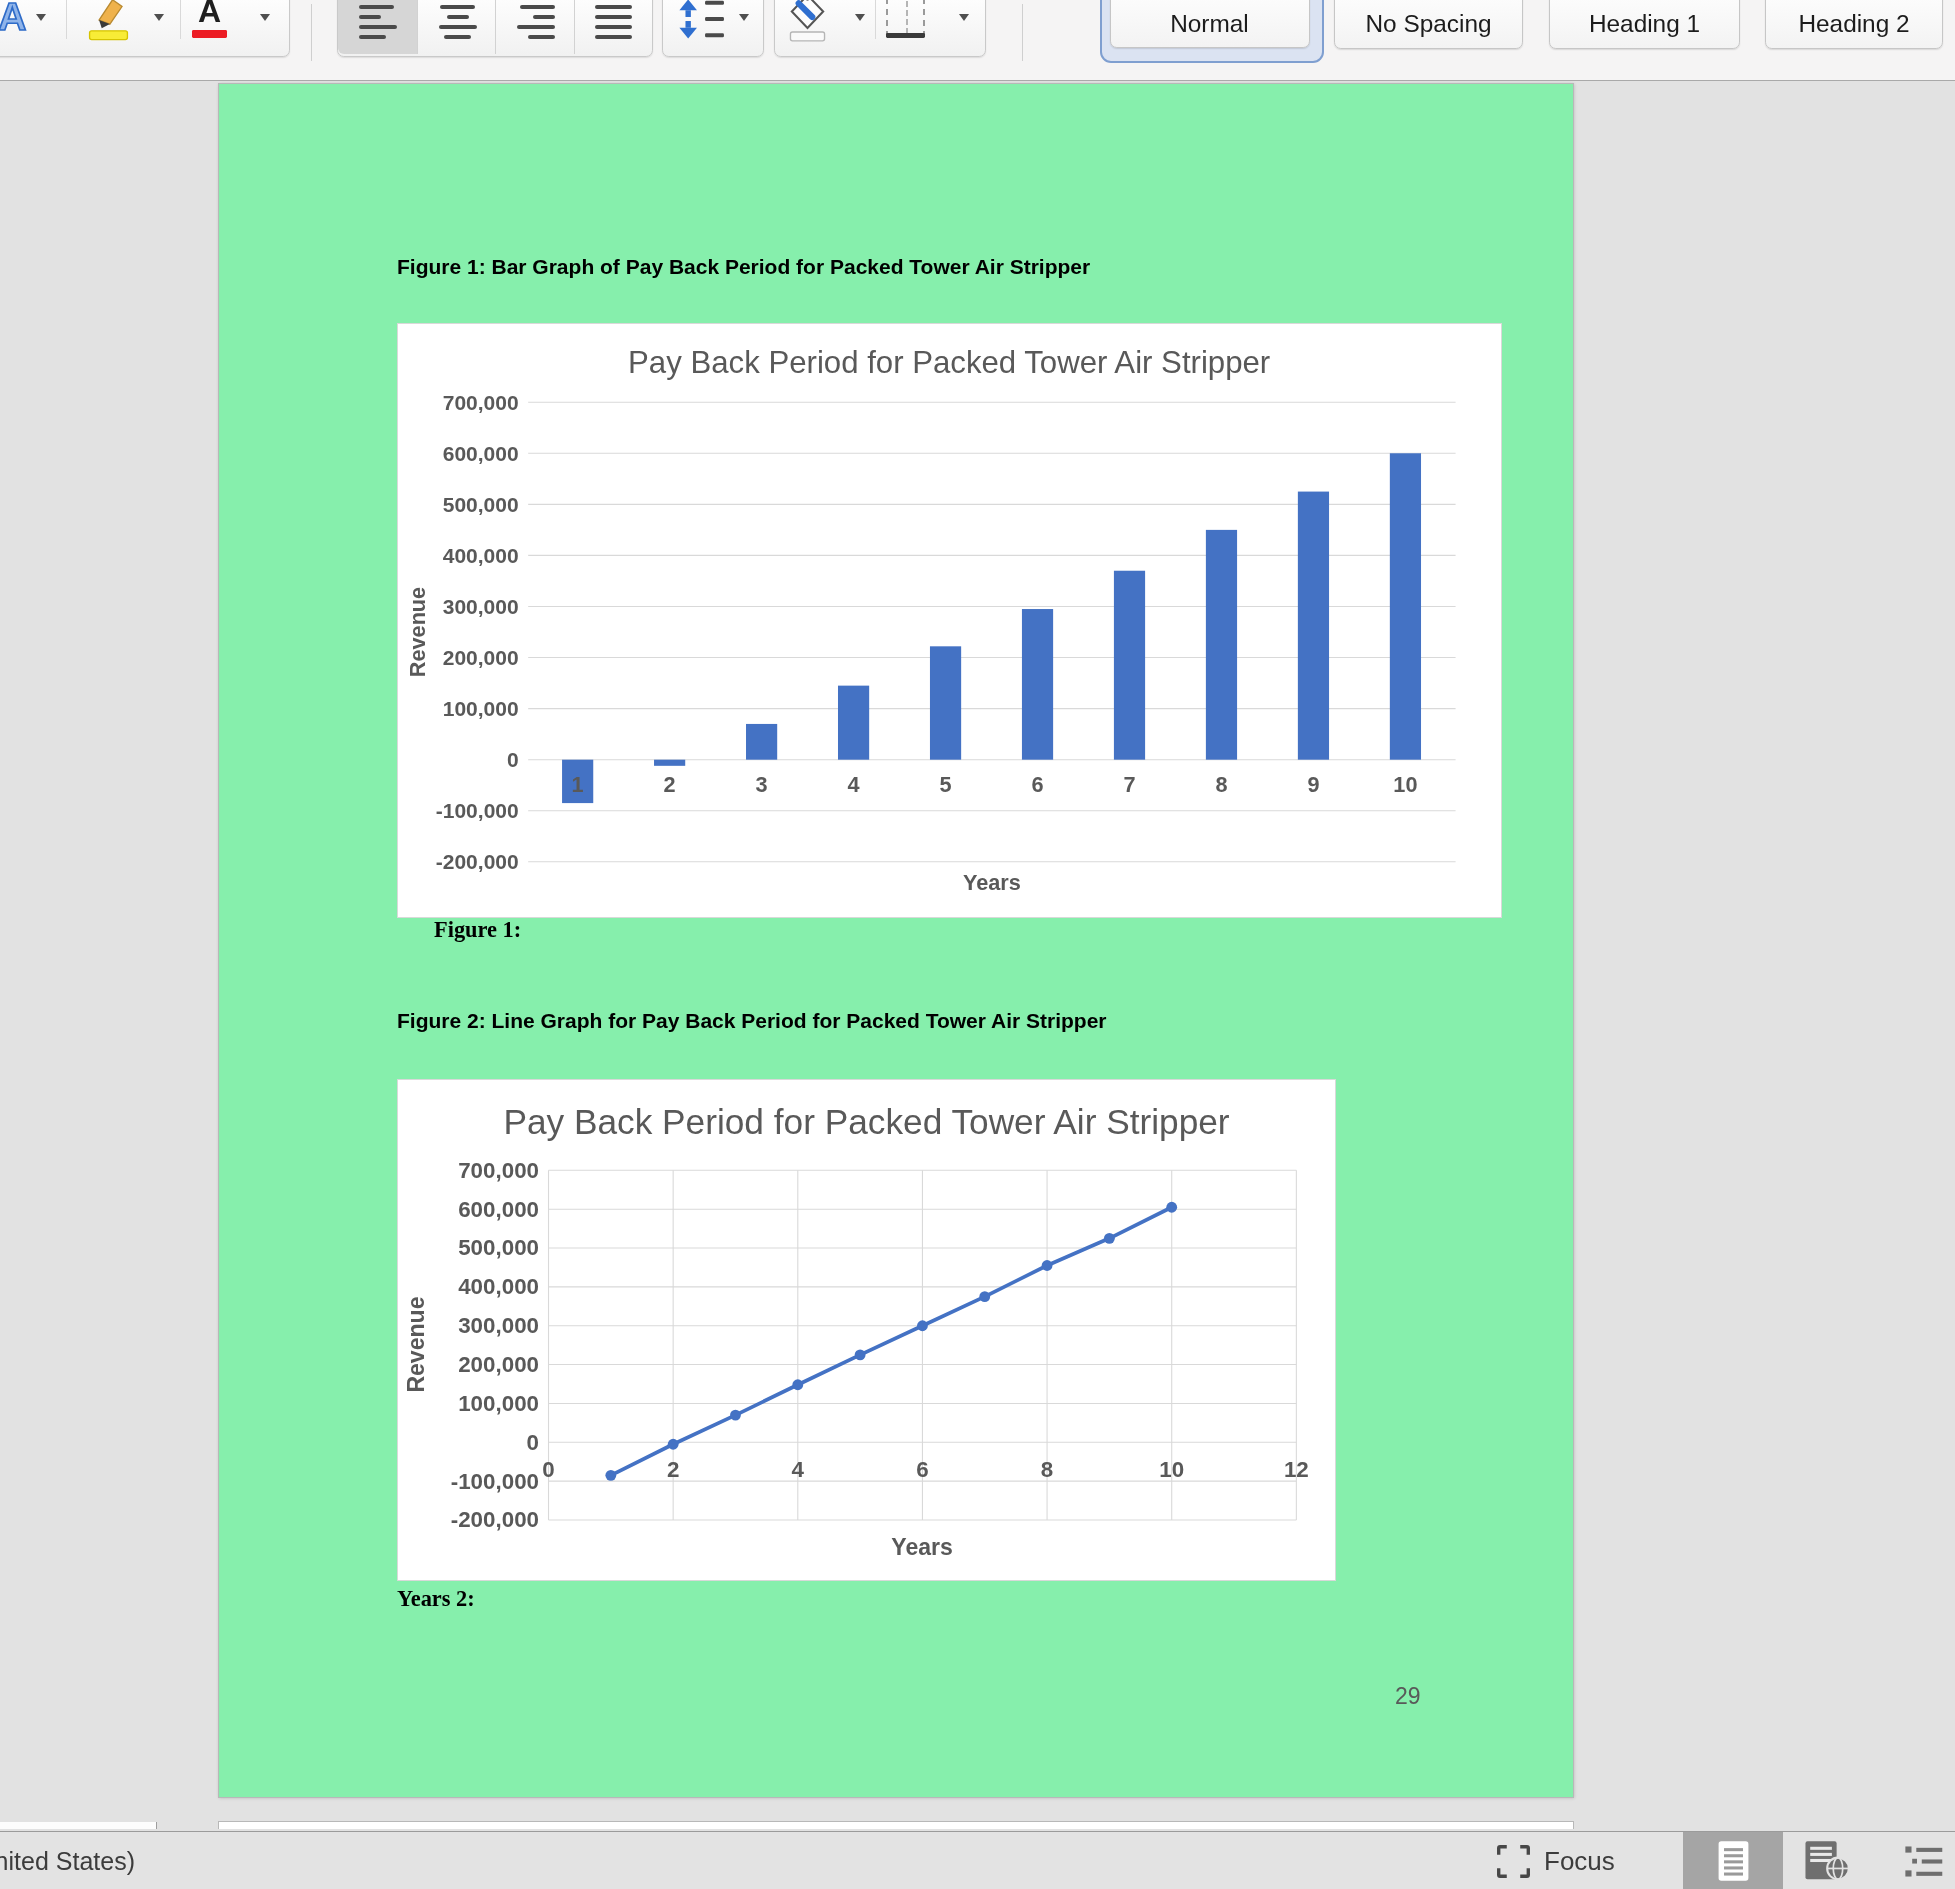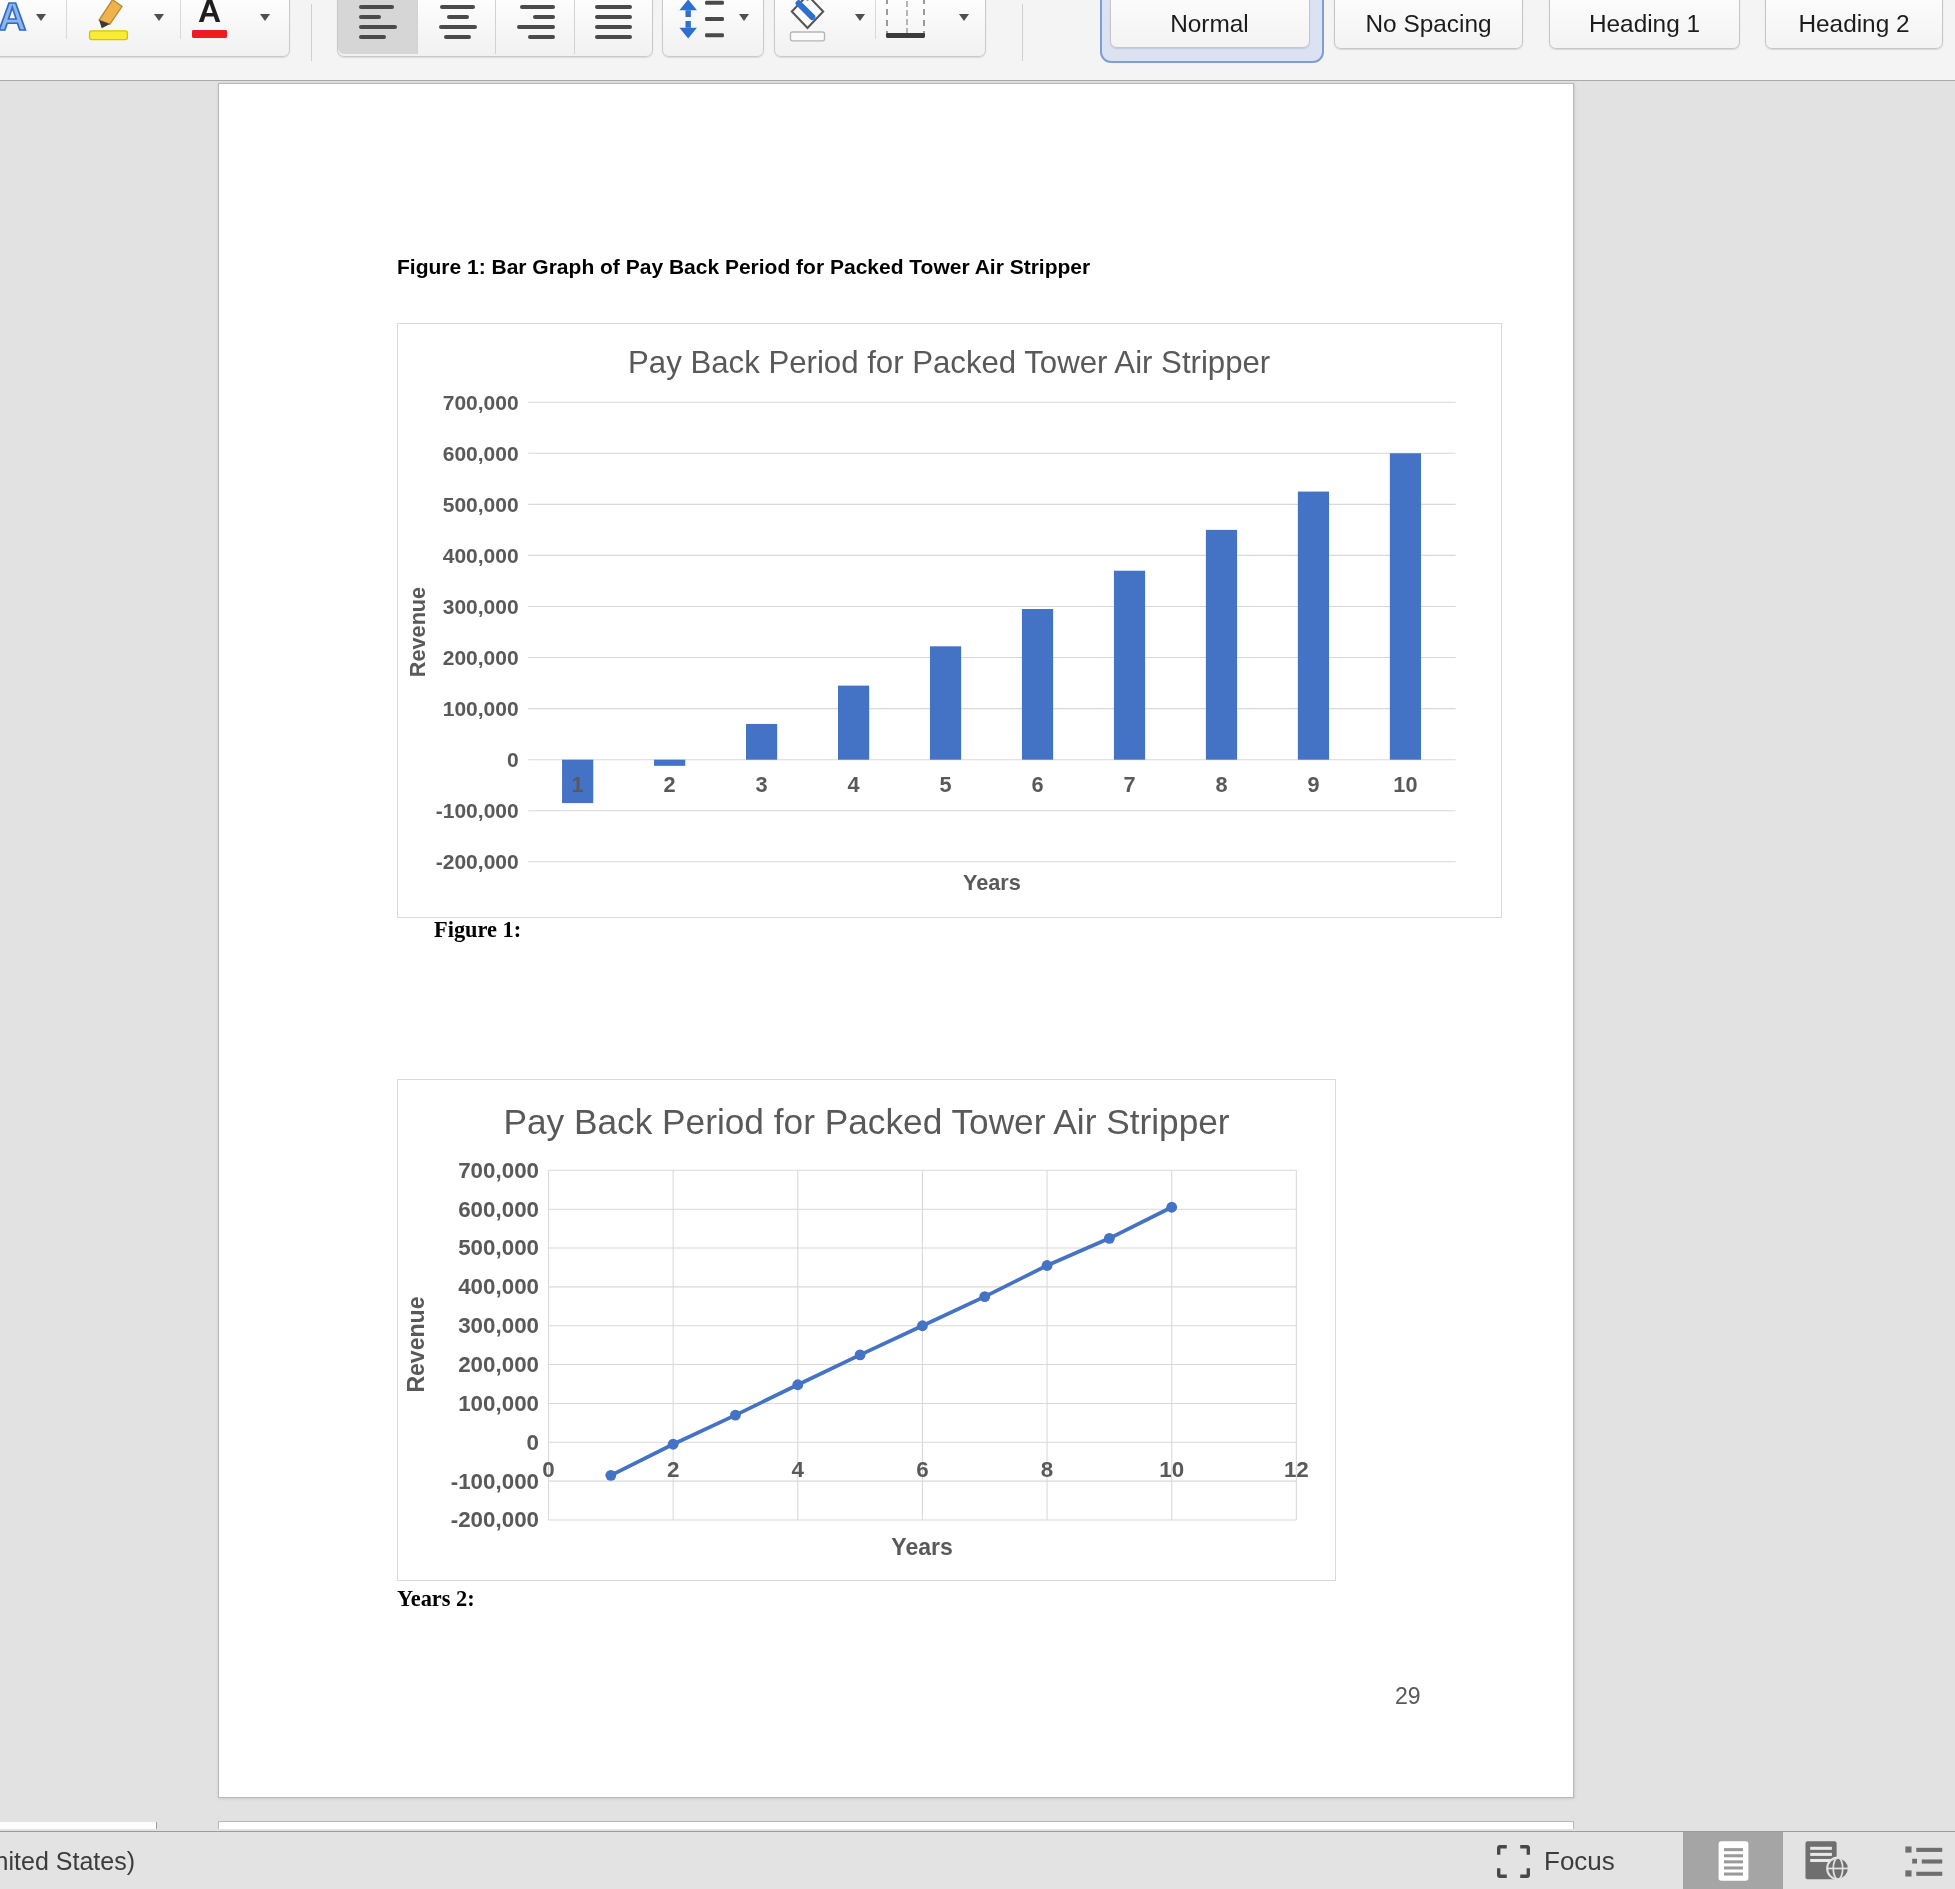--- a/index.html
+++ b/index.html
@@ -36,21 +36,21 @@
   .borders-box:before{content:'';position:absolute;left:50%;top:1.4px;bottom:1.4px;width:0;border-left:2px dashed #b5b5b5;}
   .borders-box:after{content:'';position:absolute;left:-2px;right:-2px;bottom:-2.7px;height:4.7px;background:#3a3a3a;border-radius:1.4px;}
 
   
   .style-wrap{position:absolute;top:-16.3px;height:75px;background:#dbe3f2;border:2.4px solid #7f9fd0;border-radius:11px;}
   .style-btn{position:absolute;top:-8.1px;height:57px;background:linear-gradient(#fdfdfd,#f3f3f3);
      border:1px solid #c6c6c6;border-radius:6.8px;box-shadow:0 1px 1.4px rgba(0,0,0,.12);
      display:flex;align-items:flex-end;justify-content:center;font-size:24.4px;color:#1c1c1c;padding-bottom:9.5px;box-sizing:border-box;}
 
   
-  .page{position:absolute;left:218px;top:83px;width:1356px;height:1715px;background:#ffffff;
+  .page{position:absolute;left:218px;top:83px;width:1356px;height:1715px;background:#86efac;
         border:0.7px solid #b8b8b8;box-shadow:1.4px 1.4px 3.4px rgba(0,0,0,.18);box-sizing:border-box;}
   .caption{position:absolute;font-size:21px;font-weight:bold;color:#000;white-space:nowrap;}
   .figlabel{position:absolute;font-family:"Liberation Serif","DejaVu Serif",serif;
             font-size:22.4px;font-weight:bold;color:#000;}
   .chartframe{position:absolute;background:#fff;border:1.4px solid #d9d9d9;box-sizing:content-box;}
   .pagenum{position:absolute;font-size:23px;color:#595959;}
   svg.chart text{fill:#595959;font-family:"Liberation Sans","DejaVu Sans",sans-serif;}
 
   .nextpage{position:absolute;left:218px;top:1821px;width:1356px;height:8.1px;background:#fff;
             border:0.7px solid #b8b8b8;border-bottom:none;box-sizing:border-box;}
@@ -217,20 +217,21 @@
           <text x="943.3499999999999" y="690" text-anchor="middle" font-size="32" font-weight="600">6</text>
           <text x="1079.02" y="690" text-anchor="middle" font-size="32" font-weight="600">7</text>
           <text x="1214.69" y="690" text-anchor="middle" font-size="32" font-weight="600">8</text>
           <text x="1350.36" y="690" text-anchor="middle" font-size="32" font-weight="600">9</text>
           <text x="1486.03" y="690" text-anchor="middle" font-size="32" font-weight="600">10</text>
         </svg>
     </div>
 
     <div class="figlabel" style="left:178px;top:833px;margin-left:37px;">Figure 1:</div>
 
+    <div class="caption" style="left:178px;top:925px;">Figure 2: Line Graph for Pay Back Period for Packed Tower Air Stripper</div>
 
     <div class="chartframe" style="left:178px;top:995px;width:937px;height:500px;">
       <svg id="line-chart" class="chart" width="937" height="500" viewBox="0 0 1382 737">
           <line x1="222" y1="133" x2="1325" y2="133" stroke="#d9d9d9" stroke-width="1.6"></line>
           <text x="208" y="144" text-anchor="end" font-size="33" font-weight="600">700,000</text>
           <line x1="222" y1="190.3" x2="1325" y2="190.3" stroke="#d9d9d9" stroke-width="1.6"></line>
           <text x="208" y="201.3" text-anchor="end" font-size="33" font-weight="600">600,000</text>
           <line x1="222" y1="247.6" x2="1325" y2="247.6" stroke="#d9d9d9" stroke-width="1.6"></line>
           <text x="208" y="258.6" text-anchor="end" font-size="33" font-weight="600">500,000</text>
           <line x1="222" y1="304.9" x2="1325" y2="304.9" stroke="#d9d9d9" stroke-width="1.6"></line>

